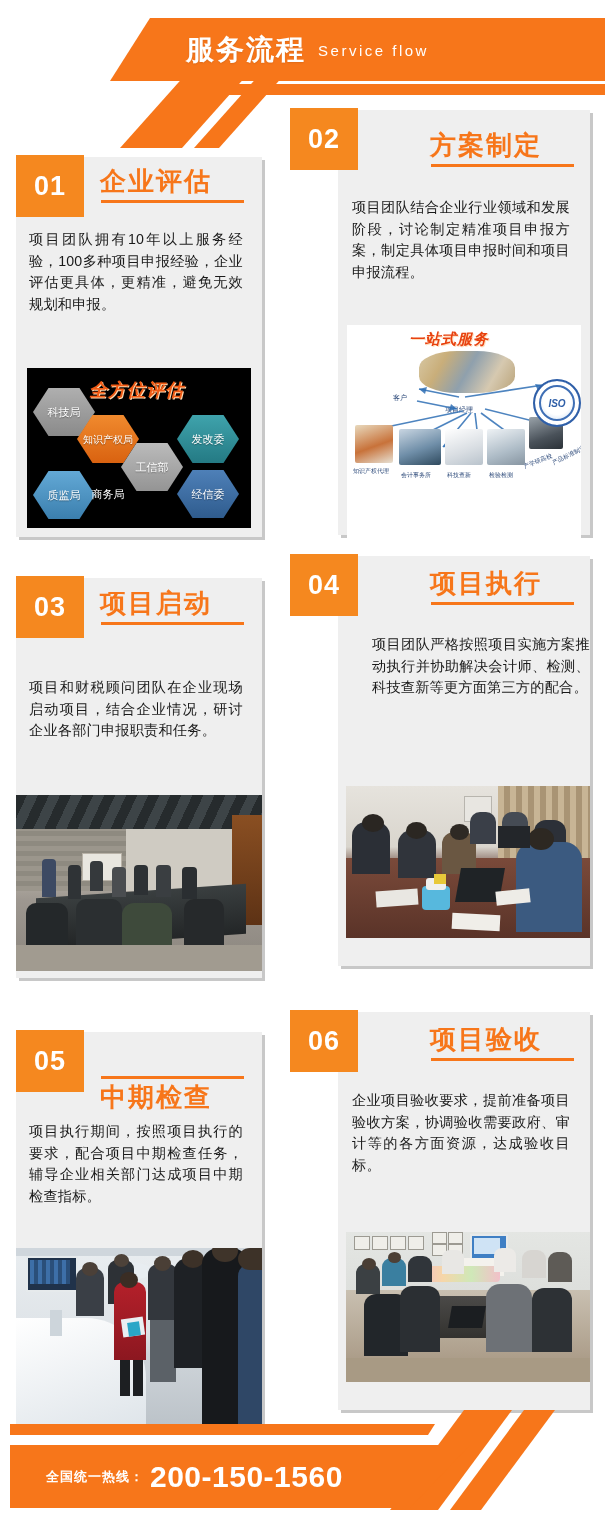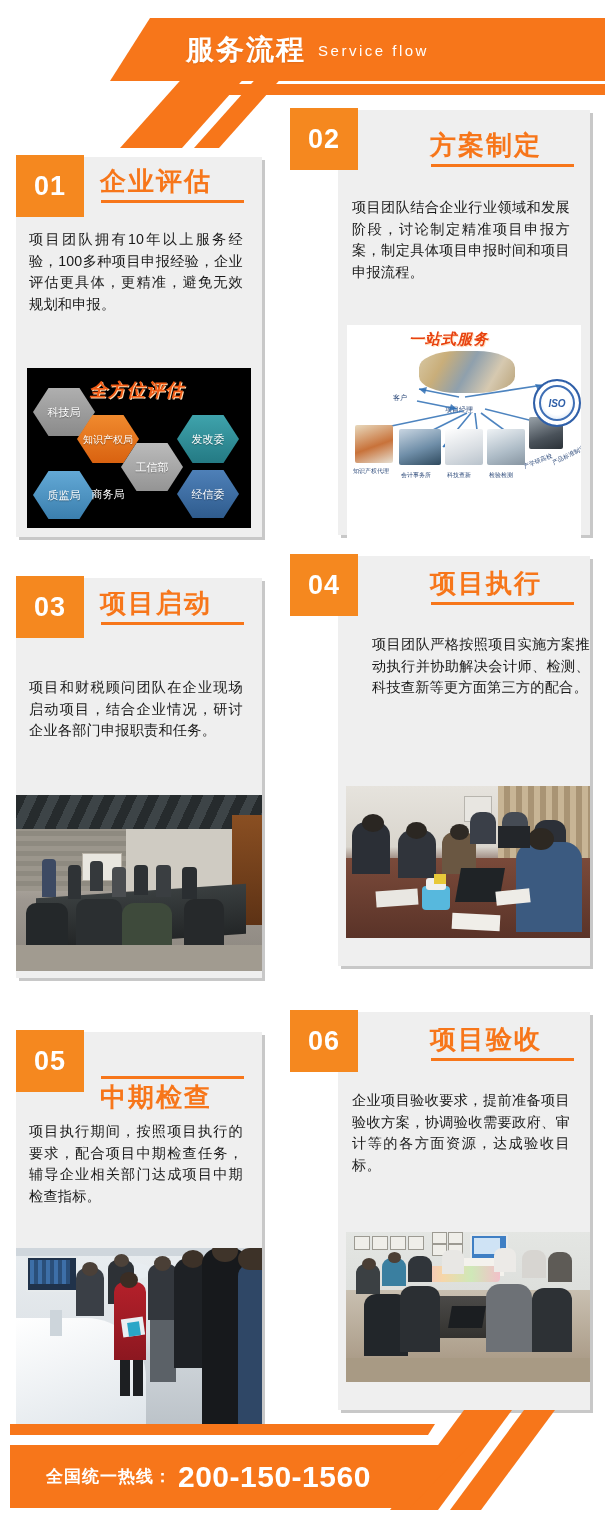--- a/index.html
+++ b/index.html
@@ -143,21 +143,21 @@
   }
   .ftr-slash-b{
     position:absolute;left:390px;top:-14px;width:230px;height:100px;
     background:#F7761A;
     clip-path:polygon(134px 0, 165px 0, 91px 100px, 60px 100px);
   }
   .ftr-text{
     position:absolute;left:46px;top:21px;height:63px;
     display:flex;align-items:center;
   }
-  .ftr-text .lbl{color:#ffffff;font-size:17px;font-weight:bold;letter-spacing:1px;}
+  .ftr-text .lbl{color:#ffffff;font-size:13px;font-weight:bold;letter-spacing:1px;}
   .ftr-text .num{color:#ffffff;font-size:30px;font-weight:bold;letter-spacing:0.5px;margin-left:6px;}
 </style>
 </head>
 <body>
 
 <div class="page">
 
   <div class="header">
     <div class="hdr-slash-a"></div>
     <div class="hdr-slash-b"></div>

